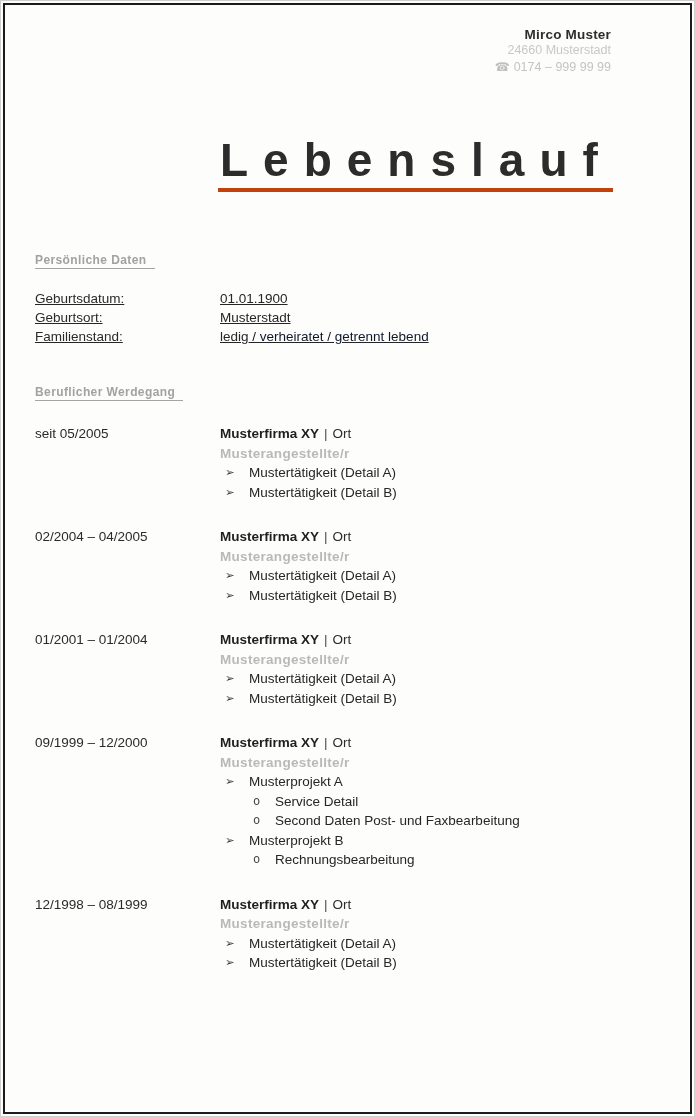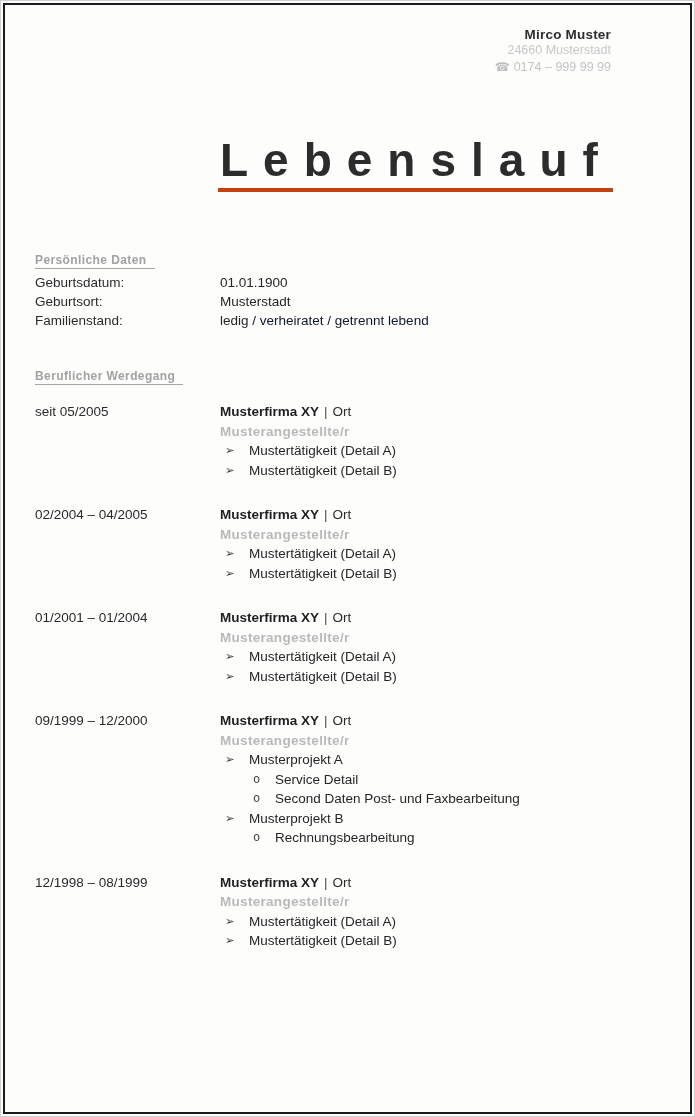--- a/index.html
+++ b/index.html
@@ -37,28 +37,28 @@
     display: inline-block;
     font-size: 12px; font-weight: bold; color: #a2a2a2;
     letter-spacing: .4px;
     border-bottom: 1.5px solid #a5a5a5;
     padding: 0 8px 1px 0;
   }
   .sec-personal { margin-top: 58px; }
   .sec-career  { margin-top: 36px; }
 
   
-  .rows { margin-top: 4px; }
+  .rows { margin-top: 20px; text-decoration: underline; }
   .row { display: grid; grid-template-columns: 185px 1fr; font-size: 13.5px; line-height: 19px; }
   .row .label { color: #2a2a2a; }
   .row .value { color: #262626; }
   .row .muted { color: #0f172a; }
 
   
-  .entries { margin-top: 17px; }
+  .entries { margin-top: 23px; }
   .entry { display: grid; grid-template-columns: 185px 1fr; font-size: 13.5px; line-height: 19.5px; margin-bottom: 25px; }
   .entry .date { color: #2a2a2a; }
   .company-line .company { font-weight: bold; color: #1f1f1f; }
   .company-line .sep { color: #4a4a4a; margin: 0 5px; }
   .company-line .location { color: #2c2c2c; }
   .role { font-weight: bold; color: #b9b9b9; letter-spacing: .3px; }
   .bullet-line { display: flex; }
   .bullet-line .arrow { width: 24px; flex: 0 0 24px; padding-left: 5px; font-size: 11.5px; color: #3a3a3a; font-family: "DejaVu Sans", sans-serif; }
   .sub-line { display: flex; margin-left: 31px; }
   .sub-line .circle { width: 22px; flex: 0 0 22px; padding-left: 2px; font-size: 12px; color: #474747; font-family: "DejaVu Sans Mono", monospace; }

